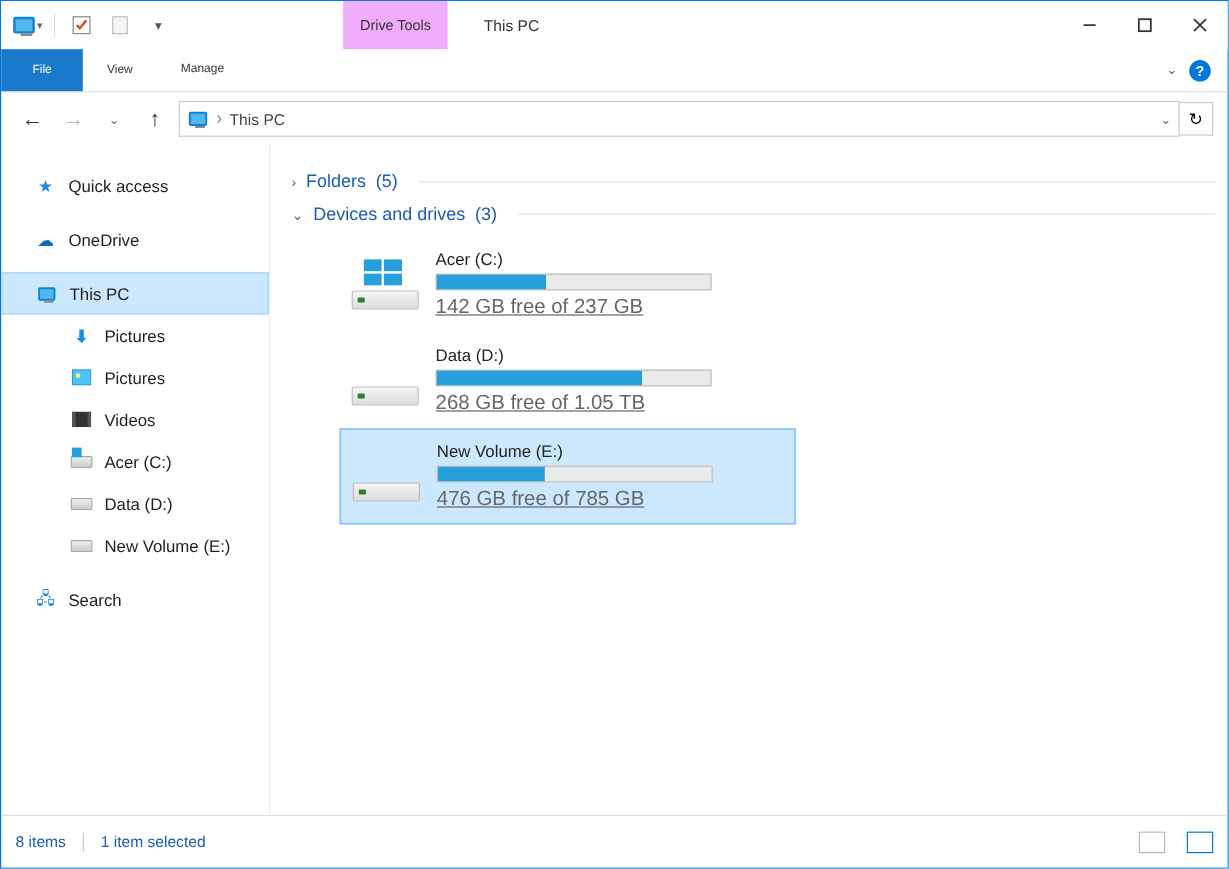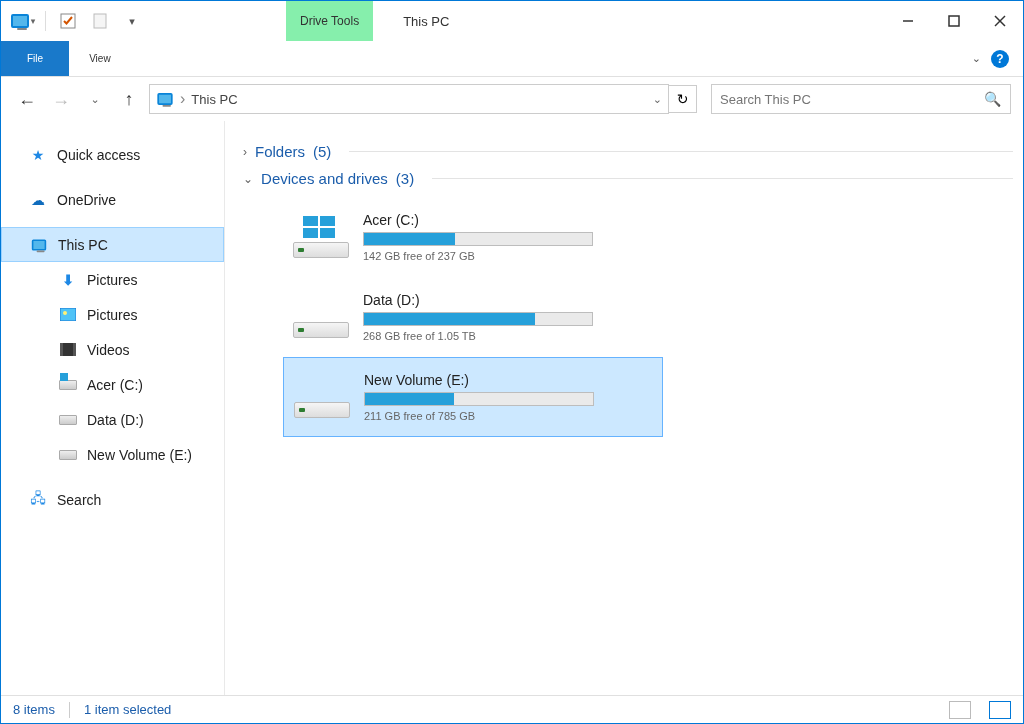--- a/index.html
+++ b/index.html
@@ -4,21 +4,21 @@
 <style>
 * { box-sizing: border-box; margin: 0; padding: 0; font-family: "Segoe UI", Tahoma, sans-serif; }
 html, body { width: 1024px; height: 724px; overflow: hidden; }
 .window { width: 1024px; height: 724px; border: 1px solid #0078d7; background: #fff; display: flex; flex-direction: column; }
 
 
 .titlebar { height: 40px; display: flex; align-items: stretch; background: #fff; }
 .titlebar-left { display: flex; align-items: center; gap: 4px; padding-left: 8px; }
 .qat-btn { width: 28px; height: 24px; display: flex; align-items: center; justify-content: center; }
 .qat-divider { width: 1px; height: 20px; background: #ddd; margin: 0 4px; }
-.contextual-tab { background: #86efac; padding: 4px 14px; font-size: 12px; color: #333; display: flex; align-items: center; margin-left: 140px; }
+.contextual-tab { background: #f0abfc; padding: 4px 14px; font-size: 12px; color: #333; display: flex; align-items: center; margin-left: 140px; }
 .titlebar-title { margin-left: 30px; display: flex; align-items: center; font-size: 13px; color: #333; }
 .titlebar-spacer { flex: 1; }
 .win-controls { display: flex; }
 .win-btn { width: 46px; height: 40px; display: flex; align-items: center; justify-content: center; font-size: 14px; color: #333; }
 
 
 .ribbon { height: 36px; display: flex; align-items: stretch; border-bottom: 1px solid #e0e0e0; }
 .ribbon-tab { padding: 0 20px; display: flex; align-items: center; font-size: 10px; color: #333; cursor: pointer; }
 .ribbon-tab.file { background: #1979ca; color: #fff; padding: 0 26px; }
 .ribbon-tab.manage { border-bottom: 2px solid transparent; }
@@ -55,24 +55,24 @@
 .drive-item { width: 380px; height: 80px; display: flex; align-items: center; gap: 14px; padding: 6px 10px; cursor: pointer; }
 .drive-item.selected { background: #cce8ff; border: 1px solid #66b3ff; }
 .drive-icon { width: 56px; height: 42px; position: relative; }
 .drive-icon .disk { width: 56px; height: 16px; background: linear-gradient(#f5f5f5,#ddd); border: 1px solid #bbb; border-radius: 2px; position: absolute; bottom: 0; }
 .drive-icon .disk::before { content: ''; position: absolute; left: 4px; top: 5px; width: 6px; height: 4px; background: #2e7d32; border-radius: 1px; }
 .drive-icon .winlogo { position: absolute; top: 0; left: 10px; width: 34px; height: 22px; }
 .drive-info { flex: 1; display: flex; flex-direction: column; gap: 4px; }
 .drive-name { font-size: 14px; color: #222; }
 .drive-bar { width: 230px; height: 14px; border: 1px solid #bdbdbd; background: #eaeaea; position: relative; }
 .drive-bar-fill { height: 100%; background: #26a0da; }
-.drive-free { font-size: 11px; color: #666; }
-
-
-.statusbar { height: 28px; border-top: 1px solid #e0e0e0; display: flex; align-items: center; padding: 0 12px; gap: 14px; font-size: 13px; color: #1b5dab; }
+.drive-free { font-size: 17px; color: #666; text-decoration: underline; }
+
+
+.statusbar { height: 44px; border-top: 1px solid #e0e0e0; display: flex; align-items: center; padding: 0 12px; gap: 14px; font-size: 13px; color: #1b5dab; }
 .statusbar .divider { width: 1px; height: 16px; background: #ccc; }
 .statusbar-spacer { flex: 1; }
 .view-btn { width: 22px; height: 18px; border: 1px solid #bbb; display: inline-block; margin-left: 4px; }
 .view-btn.active { border-color: #0078d7; }
 
 
 .ico-monitor { display: inline-block; width: 18px; height: 14px; border: 2px solid #0a84d8; border-radius: 2px; background: #53b7ec; position: relative; }
 .ico-monitor::after { content:''; position:absolute; bottom:-4px; left:4px; width:10px; height:2px; background:#888; border-radius:1px; }
 .ico-star { color:#1e88e5; font-size:16px; }
 .ico-cloud { color:#0f6cbd; font-size:16px; }
@@ -125,42 +125,39 @@
             <line x1="1" y1="1" x2="11" y2="11" stroke="#333" stroke-width="1.5"></line>
             <line x1="11" y1="1" x2="1" y2="11" stroke="#333" stroke-width="1.5"></line>
           </svg>
         </div>
     </div>
   </div>
 
   <div class="ribbon">
     <div class="ribbon-tab file">File</div>
     <div class="ribbon-tab">View</div>
+    <div class="ribbon-tab manage">Manage</div>
     <div class="ribbon-right">
       <span class="chevron-small">⌄</span>
       <span class="help-icon">?</span>
     </div>
   </div>
 
   <div class="navrow">
     <div class="nav-btn">←</div>
     <div class="nav-btn disabled">→</div>
     <div class="nav-btn" style="font-size:11px;color:#666">⌄</div>
     <div class="nav-btn">↑</div>
     <div class="addressbar">
       <span class="ico-monitor" style="transform:scale(0.85)"></span>
       <span style="color:#888">›</span>
       <span class="addressbar-text">This PC</span>
       <span class="addr-dropdown">⌄</span>
     </div>
     <div class="refresh-btn">↻</div>
-    <div class="searchbox">
-      <input type="text" placeholder="Search This PC" style="">
-      <span class="search-icon-btn">🔍</span>
-    </div>
   </div>
 
   <div class="mainsplit">
 
     <div class="sidebar">
       <div class="side-item">
         <span class="ico ico-star">★</span>
         <span>Quick access</span>
       </div>
       <div style="height:10px"></div>
@@ -275,21 +272,21 @@
 
         <div class="drive-item selected">
           <div class="drive-icon">
               <div class="disk"></div>
             </div>
           <div class="drive-info">
             <div class="drive-name">New Volume (E:)</div>
             <div class="drive-bar">
                 <div class="drive-bar-fill" style="width: 39%;"></div>
               </div>
-            <div class="drive-free">211 GB free of 785 GB</div>
+            <div class="drive-free">476 GB free of 785 GB</div>
           </div>
         </div>
       </div>
 
     </div>
   </div>
 
   <div class="statusbar">
     <span>8 items</span>
     <span class="divider"></span>

